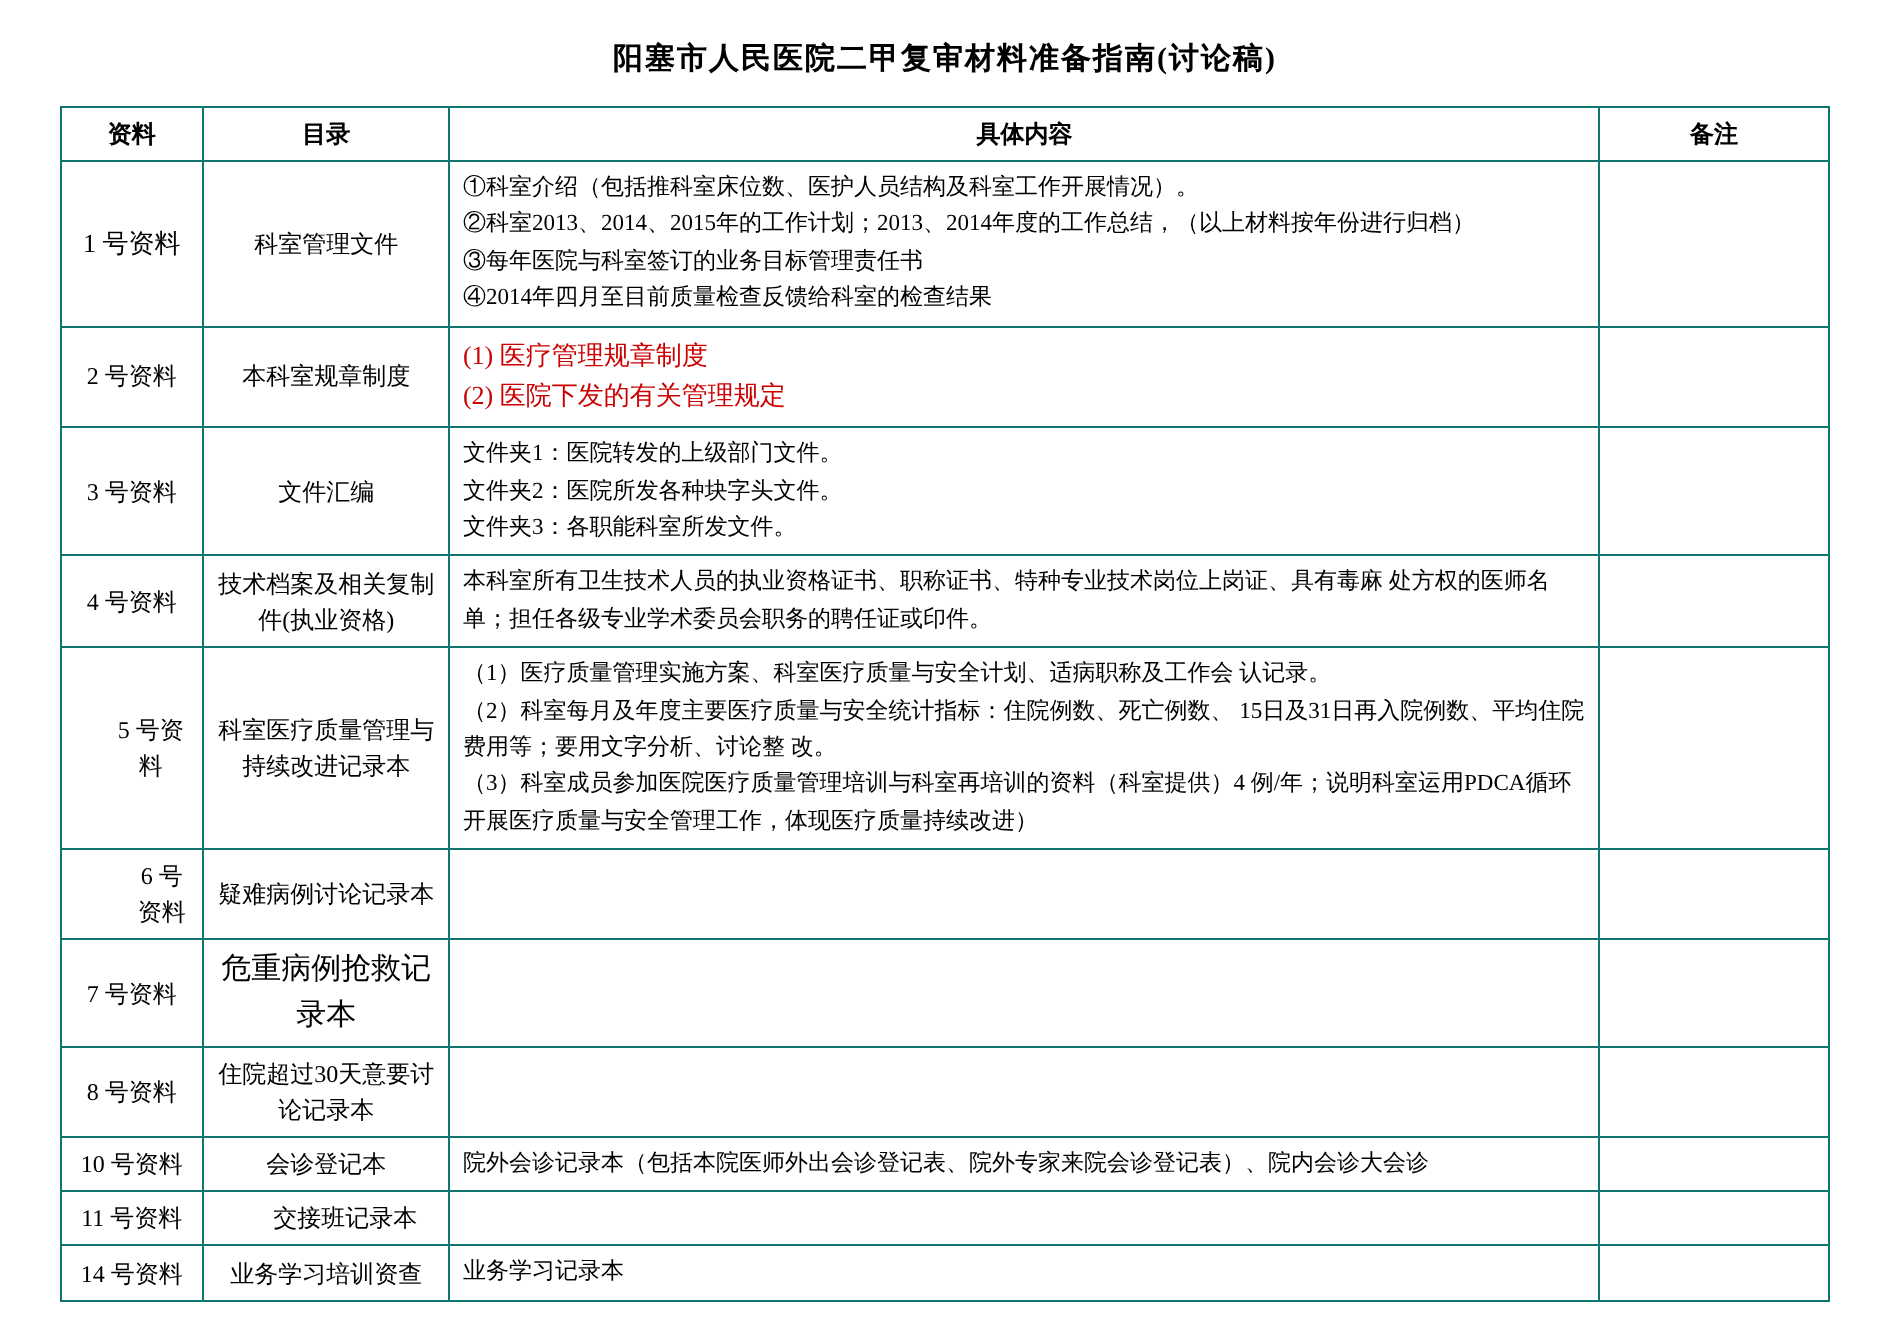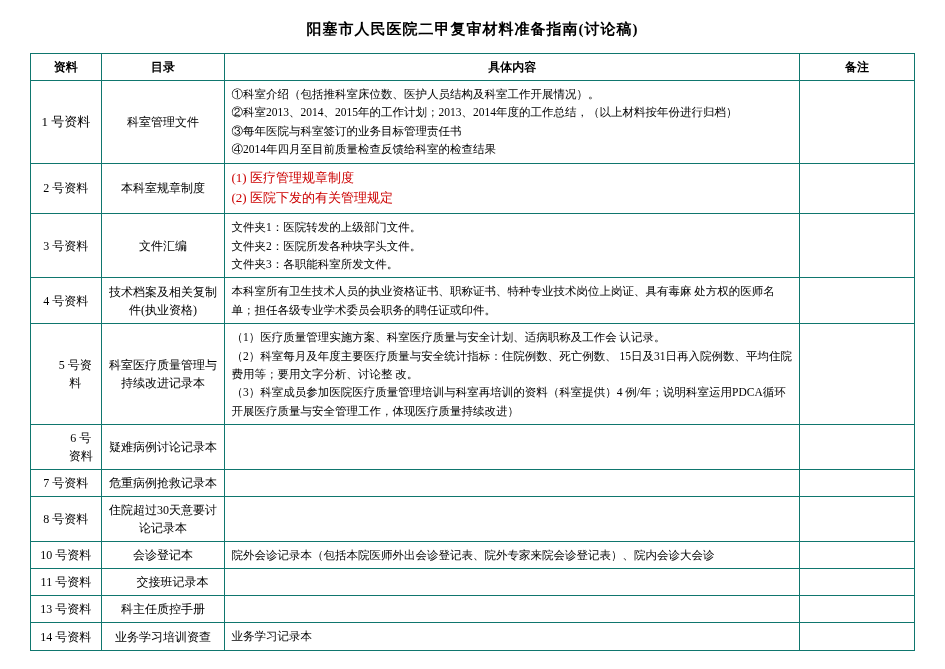--- a/index.html
+++ b/index.html
@@ -107,21 +107,21 @@
         <td></td>
       </tr>
       <tr>
         <td style="text-align: center; vertical-align: middle; font-size: 12px; padding-left: 36px;">6 号资料</td>
         <td style="text-align: center; vertical-align: middle; font-size: 12px;">疑难病例讨论记录本</td>
         <td style="font-size: 11.5px; line-height: 1.6;"></td>
         <td></td>
       </tr>
       <tr>
         <td style="text-align: center; vertical-align: middle; font-size: 12px;">7 号资料</td>
-        <td style="text-align: center; vertical-align: middle; font-size: 12px;">危重病例抢救记录本</td>
+        <td style="text-align: center; vertical-align: middle; font-size: 15px;">危重病例抢救记录本</td>
         <td style="font-size: 11.5px; line-height: 1.6;"></td>
         <td></td>
       </tr>
       <tr>
         <td style="text-align: center; vertical-align: middle; font-size: 12px;">8 号资料</td>
         <td style="text-align: center; vertical-align: middle; font-size: 12px;">住院超过30天意要讨论记录本</td>
         <td style="font-size: 11.5px; line-height: 1.6;"></td>
         <td></td>
       </tr>
       <tr>
@@ -132,26 +132,20 @@
         </td>
         <td></td>
       </tr>
       <tr>
         <td style="text-align: center; vertical-align: middle; font-size: 12px;">11 号资料</td>
         <td style="text-align: center; vertical-align: middle; font-size: 12px; padding-left: 25px;">交接班记录本</td>
         <td style="font-size: 11.5px; line-height: 1.6;"></td>
         <td></td>
       </tr>
       <tr>
-        <td style="text-align: center; vertical-align: middle; font-size: 12px;">13 号资料</td>
-        <td style="text-align: center; vertical-align: middle; font-size: 12px;">科主任质控手册</td>
-        <td style="font-size: 11.5px; line-height: 1.6;"></td>
-        <td></td>
-      </tr>
-      <tr>
         <td style="text-align: center; vertical-align: middle; font-size: 12px;">14 号资料</td>
         <td style="text-align: center; vertical-align: middle; font-size: 12px;">业务学习培训资查</td>
         <td style="font-size: 11.5px; line-height: 1.6;">
           <div>业务学习记录本</div>
         </td>
         <td></td>
       </tr>
     </tbody>
 </table>
 

